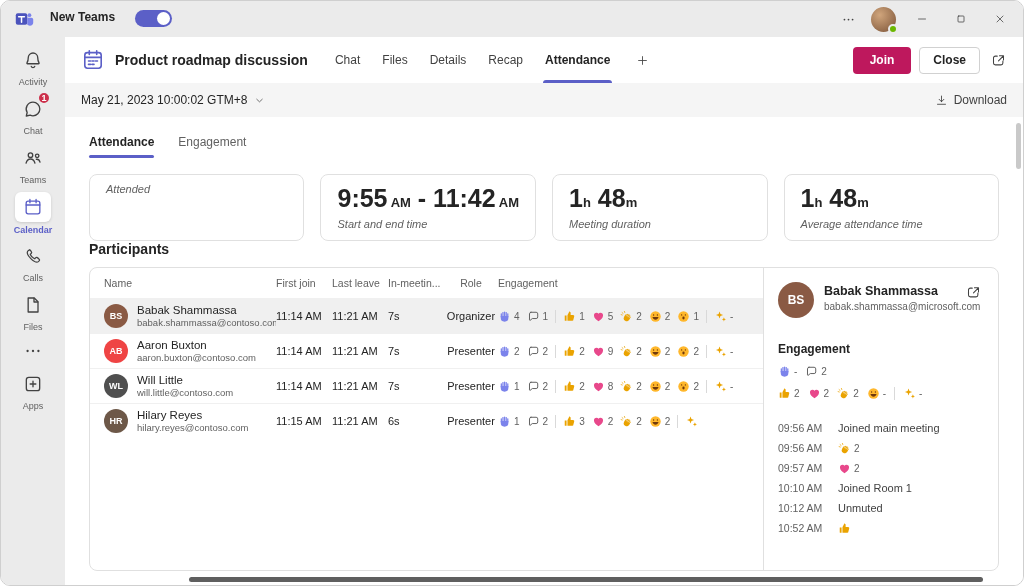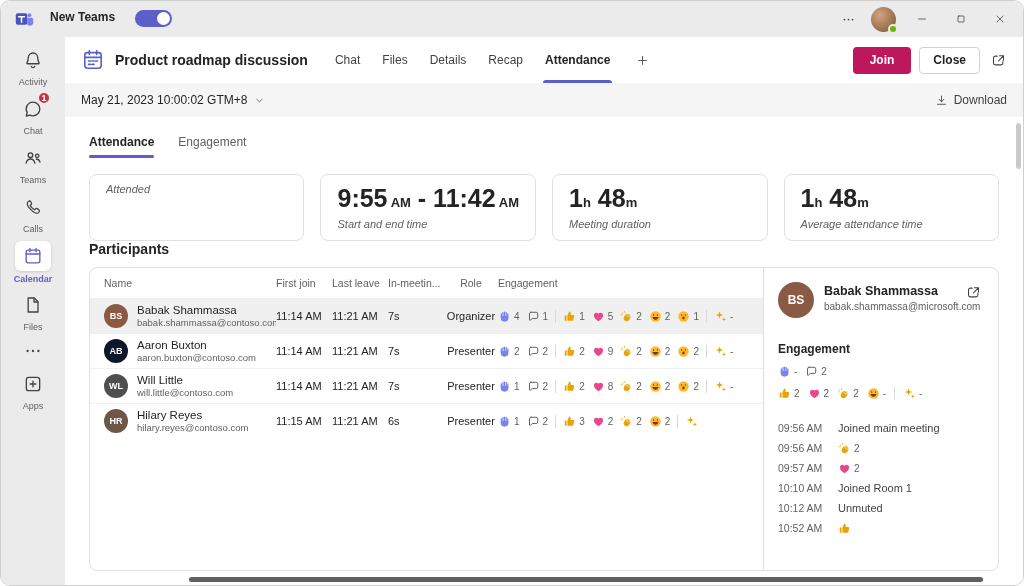--- a/index.html
+++ b/index.html
@@ -201,40 +201,40 @@
               <g fill="none" stroke="#424242" stroke-width="1.6" stroke-linecap="round" stroke-linejoin="round">
                 <circle cx="9" cy="8.6" r="2.7"></circle>
                 <path d="M3.7 18.2c.7-3 2.9-5 5.3-5s4.6 2 5.3 5"></path>
                 <circle cx="17" cy="9.4" r="2.1"></circle>
                 <path d="M16 13.5c2-.2 3.8 1.2 4.4 3.4"></path>
               </g>
             </svg>
           </div>
           <div class="lbl">Teams</div>
         </div>
-        <div class="rail-item">
-          <div class="ic">
-            <svg width="20" height="20" viewBox="0 0 24 24" xmlns="http://www.w3.org/2000/svg">
-              <g fill="none" stroke="#424242" stroke-width="1.5" stroke-linecap="round" stroke-linejoin="round">
-                <path d="M8 4.5c.8.7 1.9 2 2.3 2.9.2.5-.1 1.1-.6 1.6l-1 .9c.4 1.1 1.2 2.3 2.2 3.2.9.9 2.1 1.8 3.2 2.2l.9-1c.5-.5 1.1-.8 1.6-.6.9.4 2.2 1.5 2.9 2.3.4.5.4 1.1 0 1.7-.6.9-1.6 1.8-2.7 1.8-4.1 0-11.7-7.6-11.7-11.7 0-1.1.9-2.1 1.8-2.7.6-.4 1.2-.4 1.7 0z"></path>
-              </g>
-            </svg>
-          </div>
-          <div class="lbl">Calls</div>
-        </div>
         <div class="rail-item active">
           <div class="ic">
             <svg width="20" height="20" viewBox="0 0 24 24" xmlns="http://www.w3.org/2000/svg">
               <g fill="none" stroke="#5b5fc7" stroke-width="1.6" stroke-linecap="round" stroke-linejoin="round">
                 <rect x="3.8" y="5" width="16.4" height="15.2" rx="2.4"></rect>
                 <path d="M3.8 9.6h16.4M8.3 3v4M15.7 3v4"></path>
               </g>
             </svg>
           </div>
           <div class="lbl">Calendar</div>
+        </div>
+        <div class="rail-item">
+          <div class="ic">
+            <svg width="20" height="20" viewBox="0 0 24 24" xmlns="http://www.w3.org/2000/svg">
+              <g fill="none" stroke="#424242" stroke-width="1.5" stroke-linecap="round" stroke-linejoin="round">
+                <path d="M8 4.5c.8.7 1.9 2 2.3 2.9.2.5-.1 1.1-.6 1.6l-1 .9c.4 1.1 1.2 2.3 2.2 3.2.9.9 2.1 1.8 3.2 2.2l.9-1c.5-.5 1.1-.8 1.6-.6.9.4 2.2 1.5 2.9 2.3.4.5.4 1.1 0 1.7-.6.9-1.6 1.8-2.7 1.8-4.1 0-11.7-7.6-11.7-11.7 0-1.1.9-2.1 1.8-2.7.6-.4 1.2-.4 1.7 0z"></path>
+              </g>
+            </svg>
+          </div>
+          <div class="lbl">Calls</div>
         </div>
         <div class="rail-item">
           <div class="ic">
             <svg width="20" height="20" viewBox="0 0 24 24" xmlns="http://www.w3.org/2000/svg">
               <g fill="none" stroke="#424242" stroke-width="1.6" stroke-linecap="round" stroke-linejoin="round">
                 <path d="M6.2 3.6h7.3L18 8.1v12.3H6.2z"></path>
                 <path d="M13.2 3.8v4.6h4.5"></path>
               </g>
             </svg>
           </div>
@@ -463,21 +463,21 @@
                           <path d="M18.3 13.6l1 2.7 2.7 1-2.7 1-1 2.7-1-2.7-2.7-1 2.7-1z"></path>
                         </g>
                       </svg>
                     </span>
                     <span class="cnt">-</span>
                   </span>
                 </div>
               </div>
               <div class="trow">
                 <div class="c-name">
-                  <div class="avatar" style="background: #0f172a;">AB</div>
+                  <div class="avatar" style="background: #ef4444;">AB</div>
                   <div class="nb">
                     <div class="pname">Aaron Buxton</div>
                     <div class="pemail">aaron.buxton@contoso.com</div>
                   </div>
                 </div>
                 <div class="c-fj">11:14 AM</div>
                 <div class="c-ll">11:21 AM</div>
                 <div class="c-im">7s</div>
                 <div class="c-role">Presenter</div>
                 <div class="c-eng">

